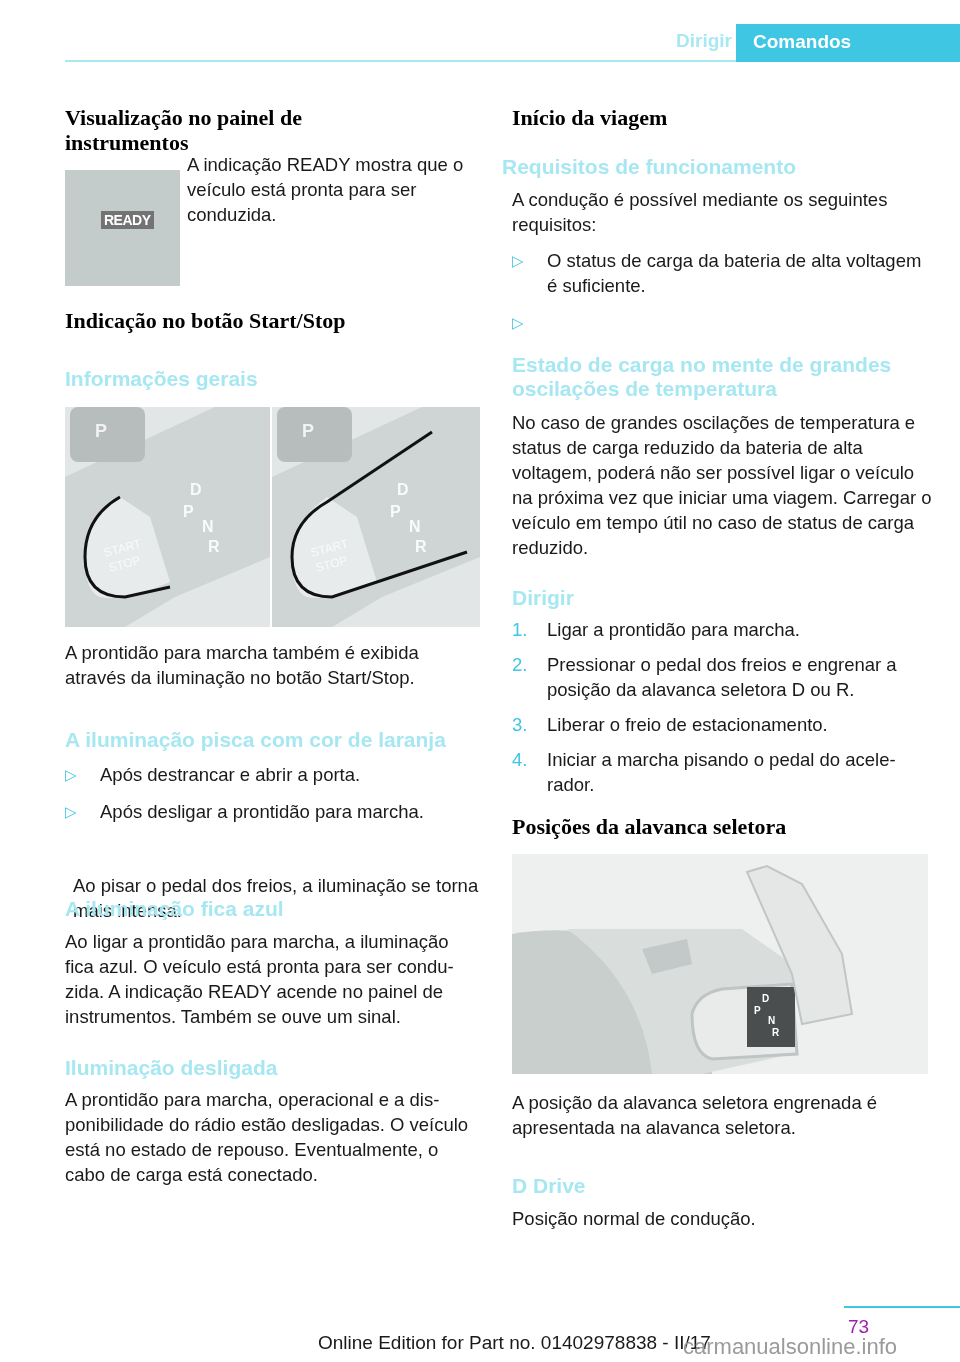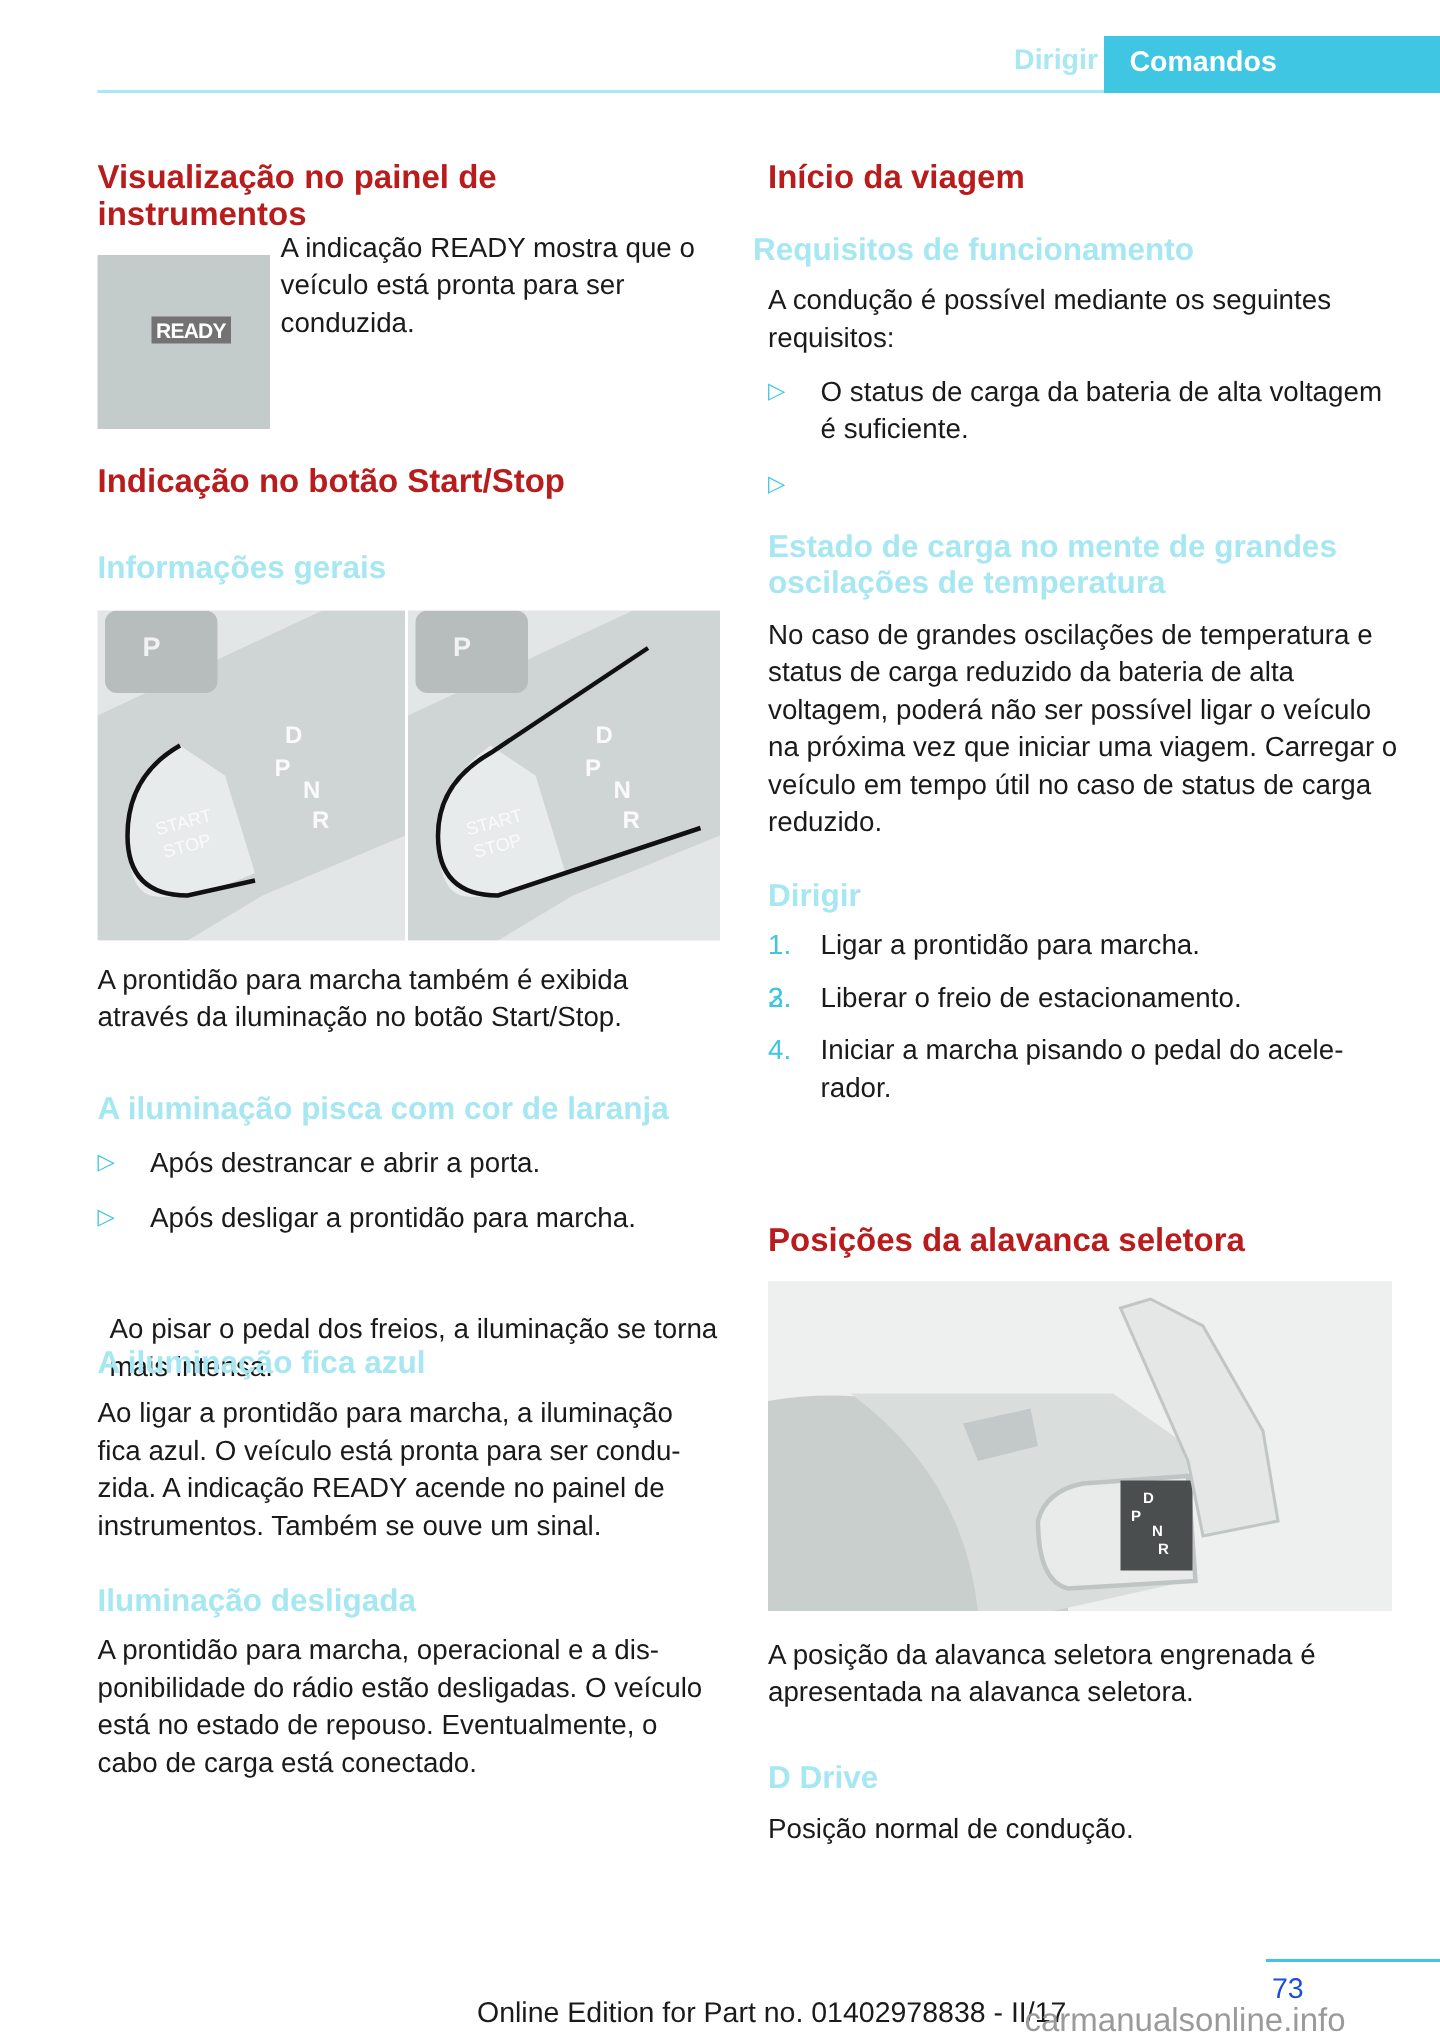--- a/index.html
+++ b/index.html
@@ -4,34 +4,34 @@
 <style>
   html, body { margin:0; padding:0; }
   body { width:960px; height:1362px; background:#ffffff; position:relative; overflow:hidden;
          font-family:"Liberation Sans", sans-serif; color:#1a1a1a; }
   .abs { position:absolute; }
   
   .hdr-line { left:65px; top:60px; width:671px; height:2px; background:#a8e8f2; }
   .hdr-section { left:640px; top:30px; width:92px; text-align:right; font-weight:bold; font-size:19px; color:#a8e8f2; }
   .hdr-tab { left:736px; top:24px; width:224px; height:38px; background:#3fc6e3; }
   .hdr-tab span { position:absolute; left:17px; top:7px; font-weight:bold; font-size:19px; color:#ffffff; }
-  .h1 { font-weight:bold; font-size:22px; color:#b91c1c; line-height:25px; margin:0; }
+  .h1 { font-weight:bold; font-size:22px; color:#000000; line-height:25px; margin:0;font-family:Liberation Serif, serif; }
   .h2 { font-weight:bold; font-size:21px; color:#a6e7f2; line-height:24px; margin:0; }
   .p  { font-size:18.5px; line-height:25px; margin:0; color:#1a1a1a; }
   .li { position:relative; padding-left:35px; font-size:18.5px; line-height:25px; }
   .li .mk { position:absolute; left:0; top:0; color:#3fc6e3; font-size:15px; }
   .li .num { position:absolute; left:0; top:0; color:#3fc6e3; font-size:18.5px; }
 
   .ready-img { left:65px; top:170px; width:115px; height:116px; background:#c4cccb; }
   .ready-badge { position:absolute; left:36px; top:41px; background:#737373; color:#fff; font-size:14px;
                  font-family:"Liberation Sans Narrow","Liberation Sans", sans-serif; padding:1px 3px; letter-spacing:-0.5px; font-weight:bold; }
 
   .photo { background:#e6e9e9; overflow:hidden; }
   .footer-line { left:844px; top:1306px; width:116px; height:2px; background:#3fc6e3; }
-  .pg { left:848px; top:1316px; font-size:19px; color:#1d4ed8; }
+  .pg { left:848px; top:1316px; font-size:19px; color:#a21caf; }
   .foot { left:318px; top:1332px; font-size:19px; color:#1a1a1a; white-space:nowrap; }
   .wm { left:683px; top:1334px; font-size:22px; color:#9a9a9a; white-space:nowrap; }
 </style>
 </head>
 <body>
 
 <div class="abs hdr-line"></div>
 <div class="abs hdr-section">Dirigir</div>
 <div class="abs hdr-tab">
     <span>Comandos</span>
@@ -103,21 +103,21 @@
   <div class="li" style="margin-bottom:12px;"><span class="mk">▷</span><span>O status de carga da bateria de alta volta­gem é suficiente.</span></div>
   <div class="li"><span class="mk">▷</span></div>
 </div>
 
 <h2 class="abs h2" style="left:512px; top:353px; width:420px;">Estado de carga no mente de grandes oscilações de temperatura</h2>
 <p class="abs p" style="left:512px; top:410px; width:420px;">No caso de grandes oscilações de temperatura e status de carga reduzido da bateria de alta voltagem, poderá não ser possível ligar o veí­culo na próxima vez que iniciar uma viagem. Carregar o veículo em tempo útil no caso de status de carga reduzido.</p>
 
 <h2 class="abs h2" style="left:512px; top:586px; width:420px;">Dirigir</h2>
 <div class="abs" style="left:512px; top:617px; width:415px;">
   <div class="li" style="margin-bottom:10px;"><span class="num">1.</span><span>Ligar a prontidão para marcha.</span></div>
-  <div class="li" style="margin-bottom:10px;"><span class="num">2.</span></div>
+  <div class="li" style="margin-bottom:10px;"><span class="num">2.</span><span>Pressionar o pedal dos freios e engrenar a posição da alavanca seletora D ou R.</span></div>
   <div class="li" style="margin-bottom:10px;"><span class="num">3.</span><span>Liberar o freio de estacionamento.</span></div>
   <div class="li"><span class="num">4.</span><span>Iniciar a marcha pisando o pedal do acele­rador.</span></div>
 </div>
 
 <h1 class="abs h1" style="left:512px; top:814px; width:420px;">Posições da alavanca seletora</h1>
 
 <div class="abs photo" style="left:512px; top:854px; width:416px; height:220px;">
   <svg width="416" height="220" viewBox="0 0 416 220">
     <rect width="416" height="220" fill="#eef0ef"></rect>
     <path d="M0 80 Q120 60 200 150 L200 220 L0 220 Z" fill="#c9cfcd"></path>

